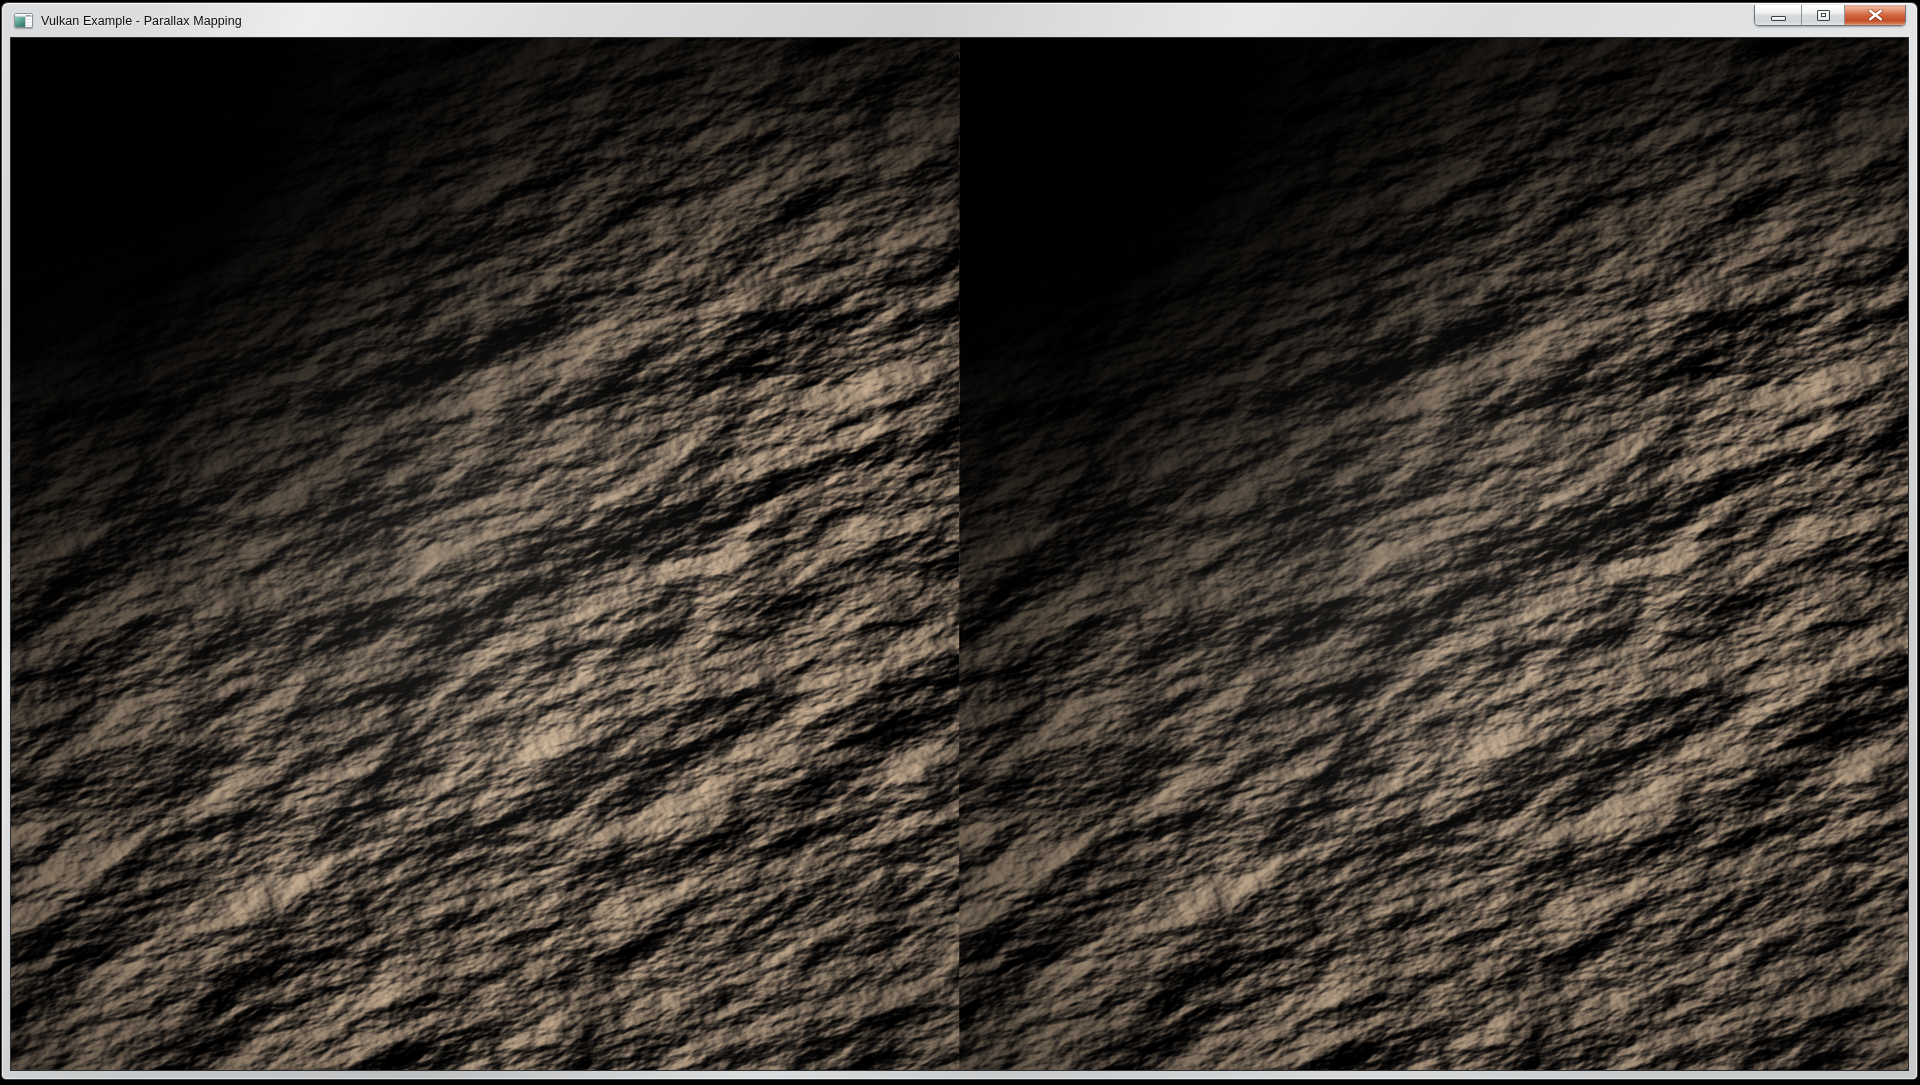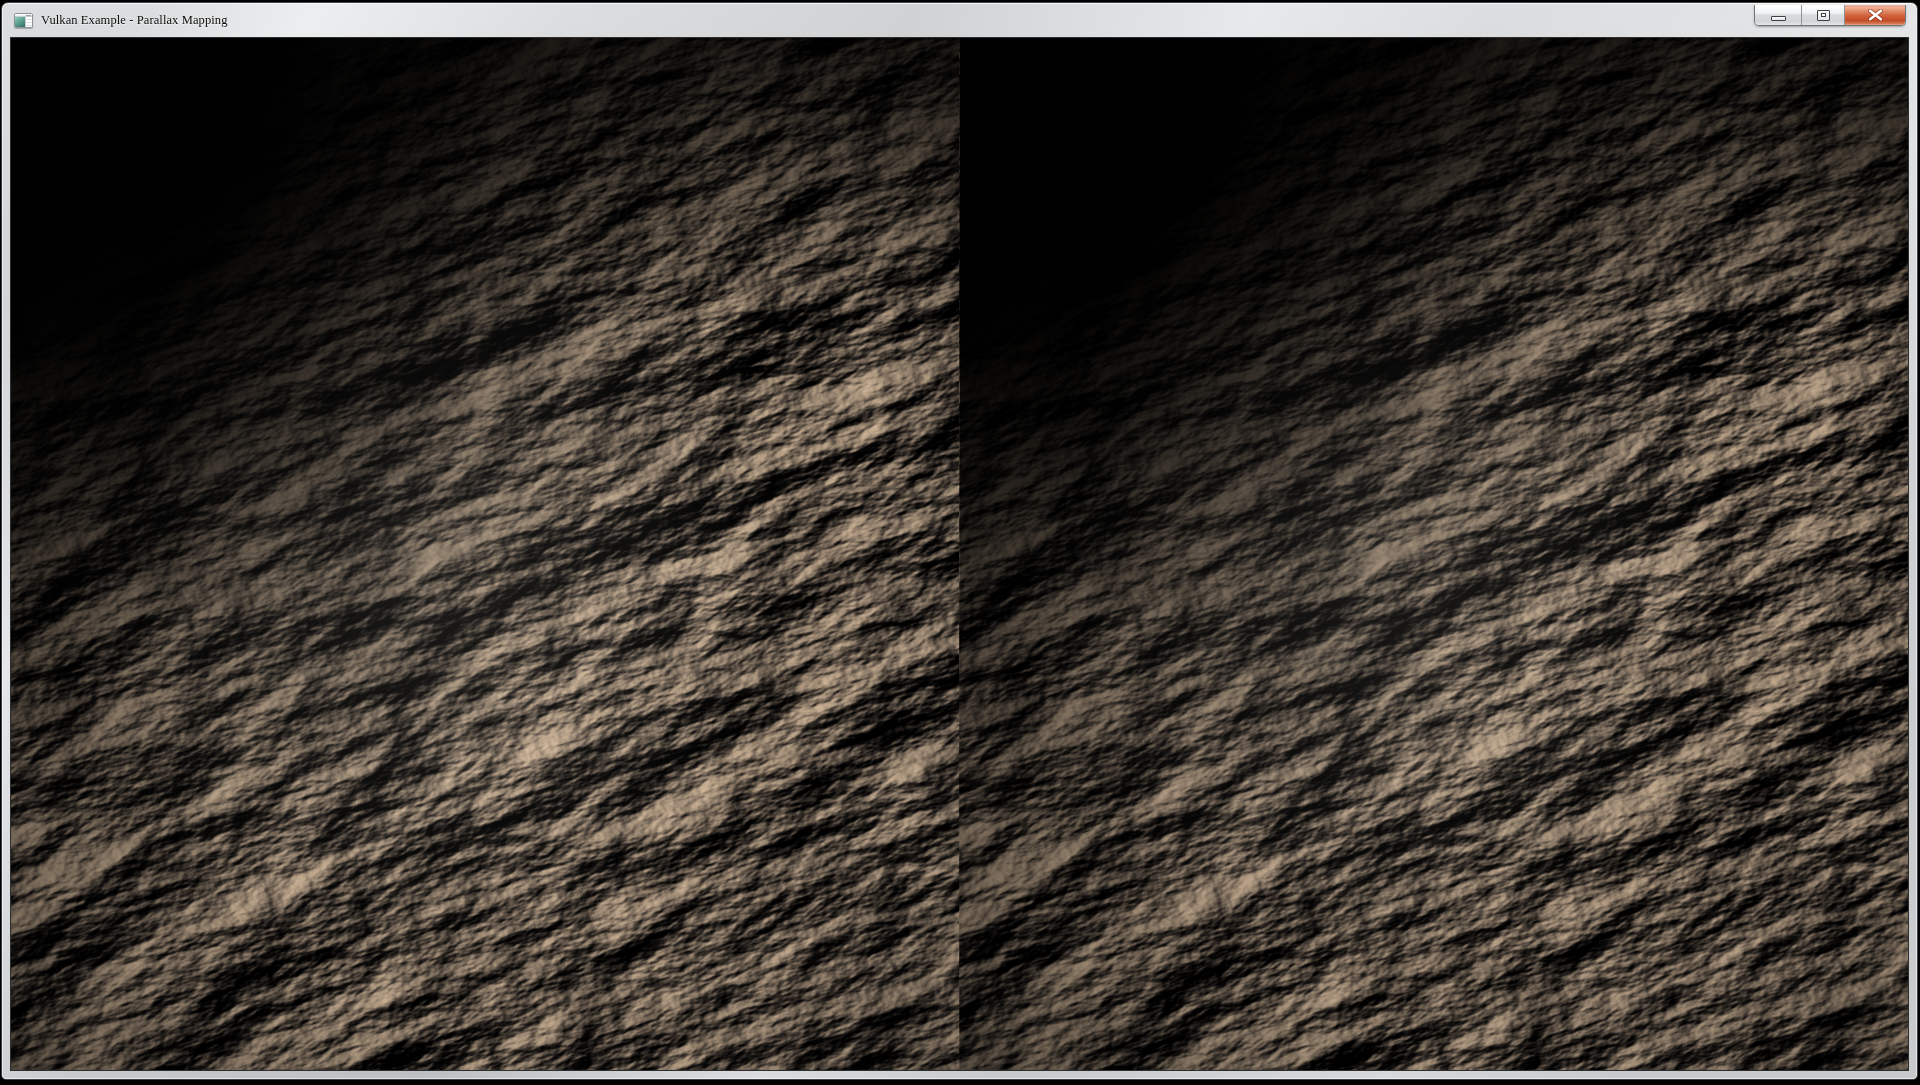--- a/index.html
+++ b/index.html
@@ -33,21 +33,20 @@
   .titlebar {
     position:absolute; left:1px; top:1px; right:1px; height:33px;
     display:flex; align-items:center;
     padding-left:11px; gap:8px;
     border-radius:6px 6px 0 0;
   }
   .title-text {
     font-size:12.5px; color:#0c0c0c; letter-spacing:.1px;
     text-shadow:0 1px 0 rgba(255,255,255,.6);
     white-space:nowrap;
-    font-family:Liberation Serif, serif;
   }
 
   
   .app-icon {
     width:19px; height:15px; flex:0 0 auto;
     border:1px solid #8d9398; border-radius:2px;
     background:#f5f7f8; overflow:hidden;
     box-shadow:0 1px 1px rgba(0,0,0,.25);
   }
   .ai-bar { height:3px; background:linear-gradient(#ffffff,#e9edef); border-bottom:1px solid #c7ccd0; position:relative; }

